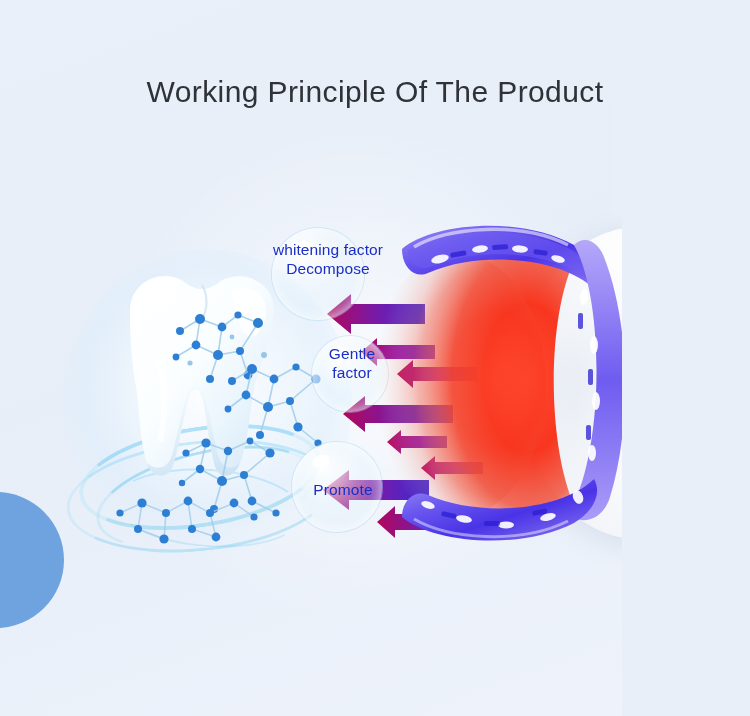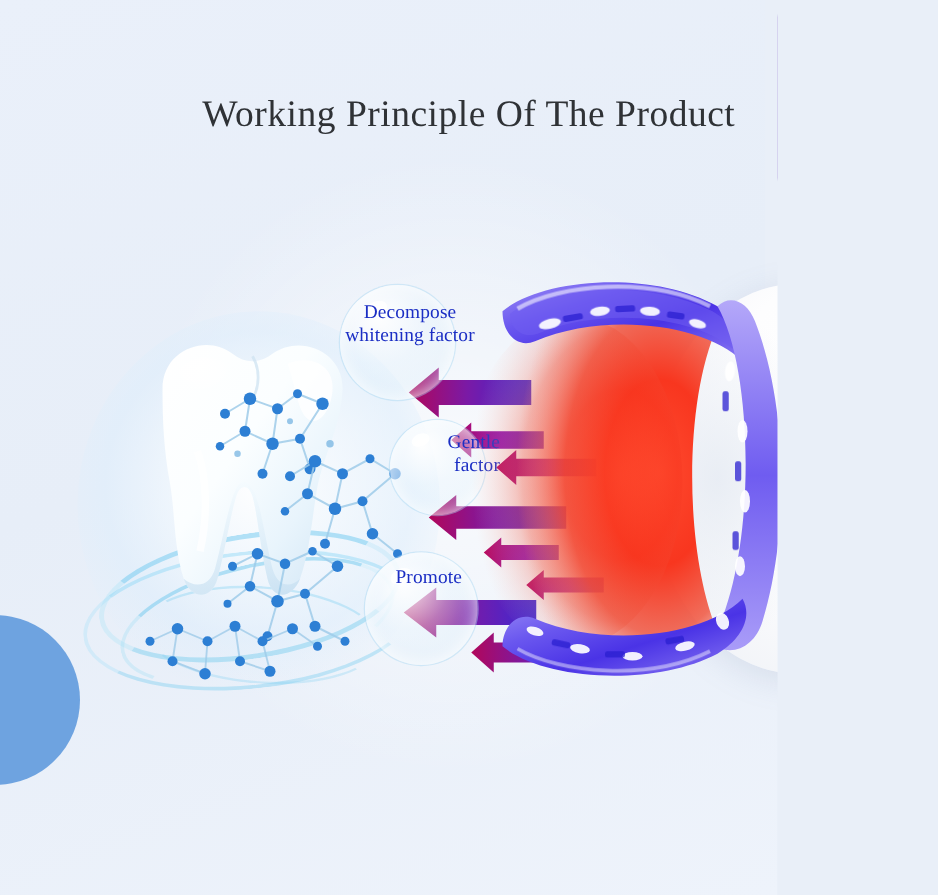--- a/index.html
+++ b/index.html
@@ -1,21 +1,21 @@
 <!DOCTYPE html>
 <html><head>
 <meta charset="utf-8">
 <style>
   html,body{margin:0;padding:0;}
   body{
     width:750px;height:716px;overflow:hidden;position:relative;
     background:#e9eff8;
     font-family:"Liberation Sans", sans-serif;
   }
-  #stage{position:absolute;inset:0;width:622px;height:716px;overflow:hidden;background:#e9eff8;font-family:Liberation Serif, serif;}
+  #stage{position:absolute;inset:0;width:622px;height:716px;overflow:hidden;background:#e9eff8;}
 
   
   .bg-wash{position:absolute;inset:0;
     background:
       radial-gradient(circle at 58% 52%, rgba(255,255,255,.75) 0%, rgba(255,255,255,0) 48%),
       linear-gradient(160deg,#eaf0fa 0%,#e7eef8 45%,#eef3fb 100%);
   }
   .corner-ring{position:absolute;left:613px;top:-118px;width:310px;height:392px;
     border-radius:50%;border:26px solid #9b7fd4;box-sizing:border-box;}
   .corner-ring-mask{position:absolute;left:612px;top:-122px;width:100px;height:402px;background:#e9eff8;}
@@ -57,22 +57,22 @@
     box-shadow:inset 0 0 14px rgba(255,255,255,.85), 0 0 0 1px rgba(168,214,242,.45);}
   .bubble:after{content:"";position:absolute;left:22%;top:14%;width:20%;height:13%;border-radius:50%;
     background:rgba(255,255,255,.85);transform:rotate(-22deg);}
   .b1{left:272px;top:228px;width:92px;height:92px;}
   .b2{left:312px;top:336px;width:76px;height:76px;}
   .b3{left:292px;top:442px;width:90px;height:90px;}
 
   .lbl{position:absolute;color:#1b2ec4;font-size:15.5px;line-height:19px;text-align:center;
     white-space:nowrap;letter-spacing:.1px;}
   .l1{left:243px;top:240px;width:170px;}
-  .l2{left:304px;top:344px;width:96px;text-align:right;}
-  .l3{left:278px;top:452px;width:130px;}
+  .l2{left:304px;top:344px;width:96px;}
+  .l3{left:278px;top:480px;width:130px;}
 
   
   .device{position:absolute;left:388px;top:205px;width:362px;height:360px;}
   .dev-body{position:absolute;left:132px;top:22px;width:236px;height:312px;
     border-radius:50% 46% 46% 50%/50% 50% 50% 50%;
     background:
       radial-gradient(ellipse at 62% 38%, #ffffff 0%, #fdfdfe 45%, #f2f4f8 78%, #e6eaf1 100%);
     box-shadow:0 6px 26px rgba(120,140,170,.18);}
   .dev-shade{position:absolute;left:150px;top:40px;width:120px;height:276px;border-radius:50%;
     background:radial-gradient(ellipse at 30% 50%, rgba(226,232,241,.75) 0%, rgba(255,255,255,0) 70%);}
@@ -268,22 +268,22 @@
 
       <path d="M52 232 L70 216 L70 224 L146 224 L146 240 L70 240 L70 248 Z" fill="url(#ag)"></path>
     </svg>
   </div>
 
   <div class="bubble b1"></div>
   <div class="bubble b2"></div>
   <div class="bubble b3"></div>
 
   <div class="lbl l1">
+    <div>whitening factor</div>
     <div>Decompose</div>
-    <div>whitening factor</div>
   </div>
   <div class="lbl l2">
     <div>Gentle</div>
     <div>factor</div>
   </div>
   <div class="lbl l3">
     <div>Promote</div>
   </div>
 
   <div class="device">

